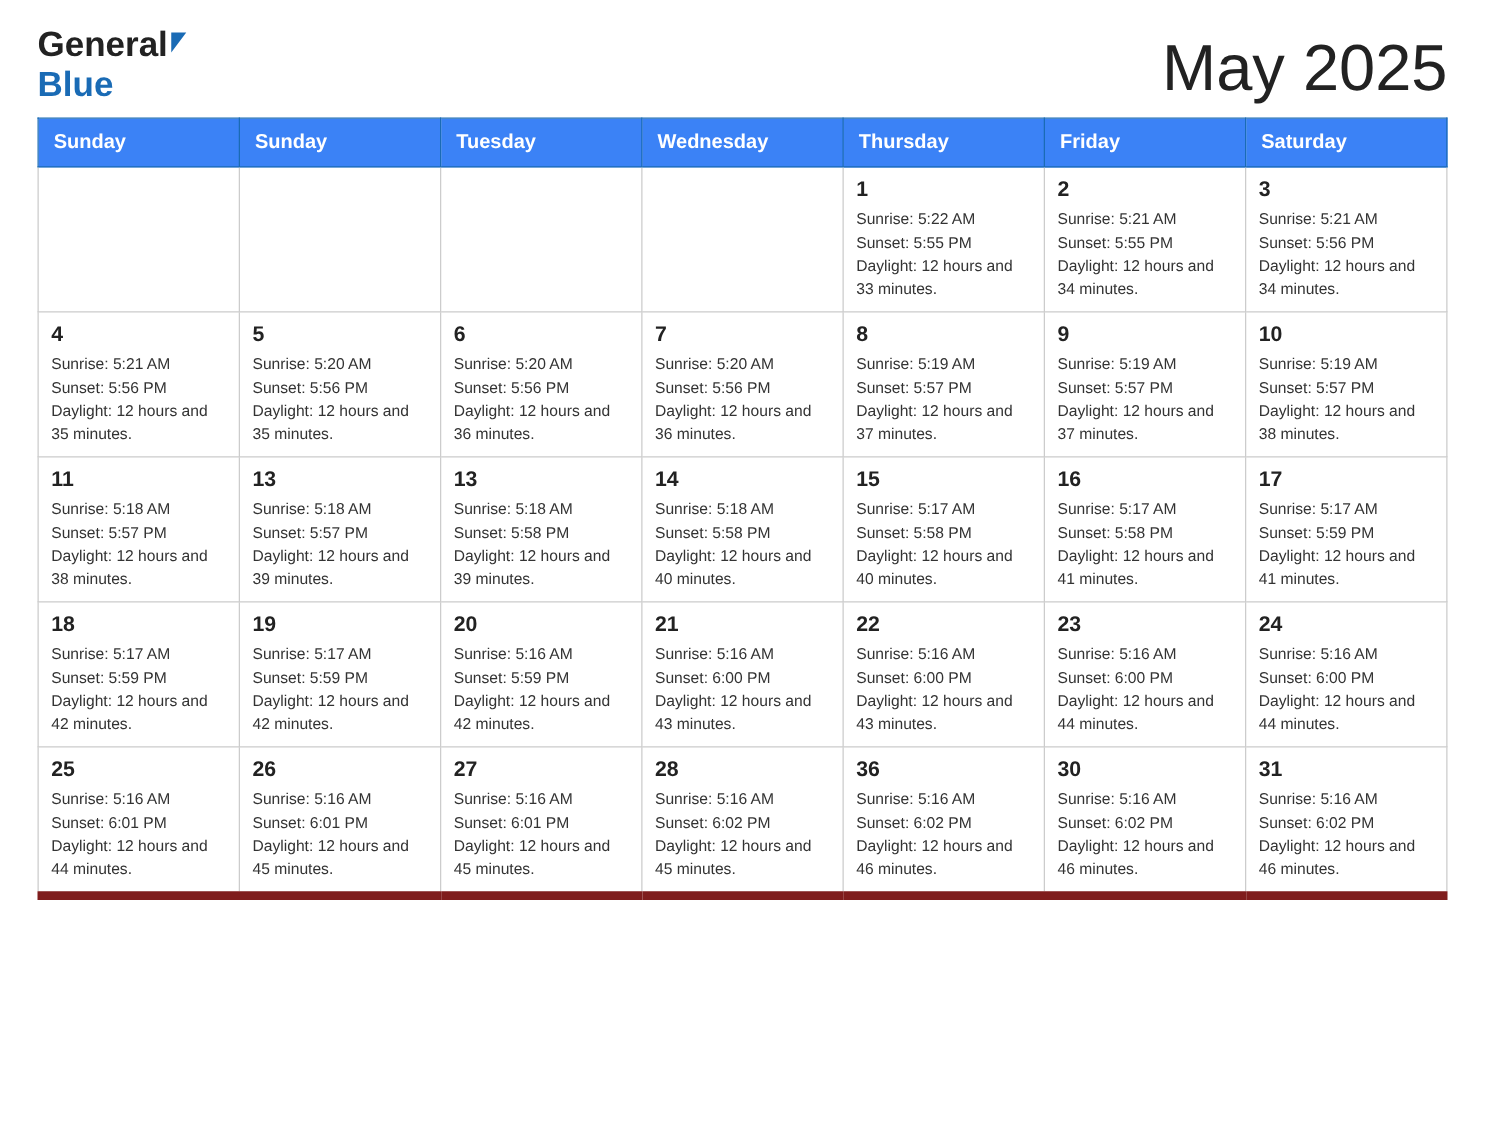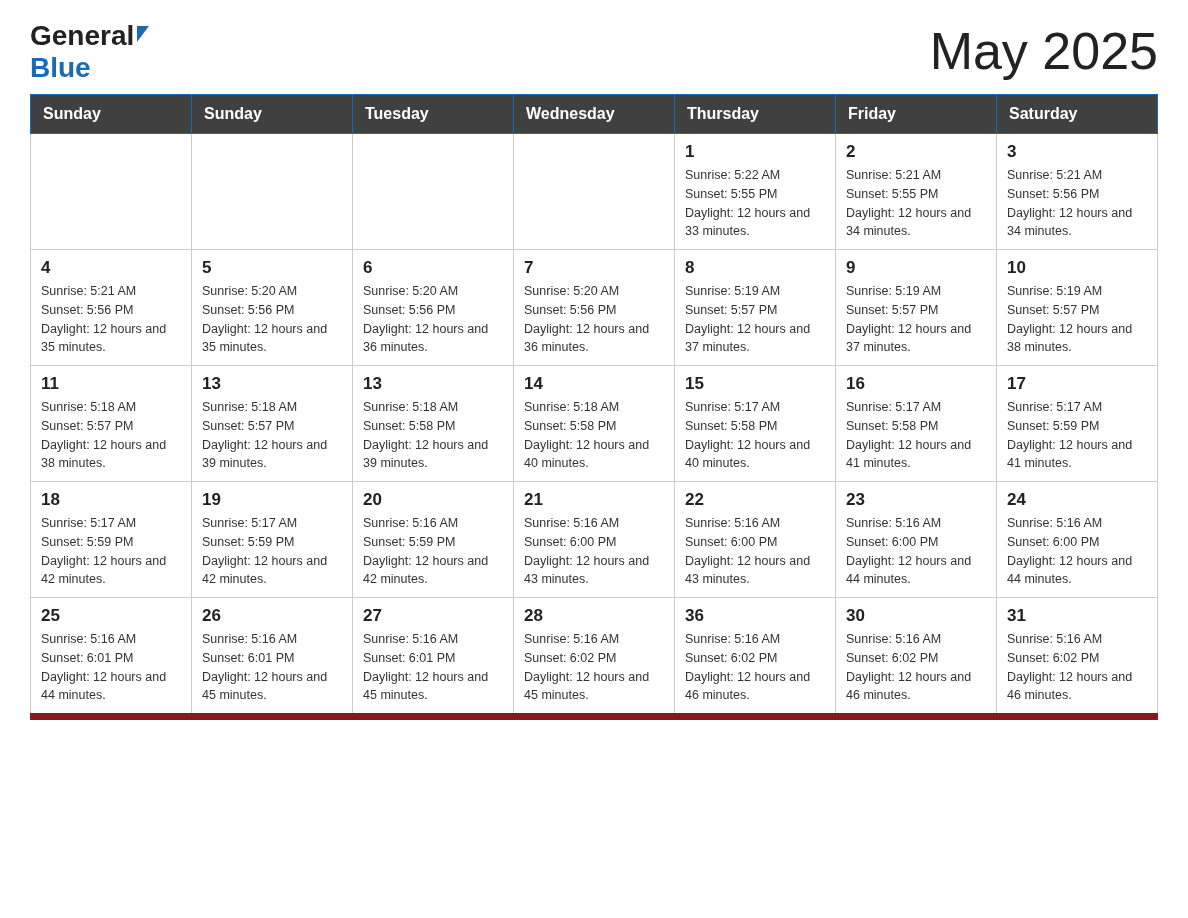--- a/index.html
+++ b/index.html
@@ -7,21 +7,21 @@
       font-family: Arial, sans-serif;
       background: #fff;
       color: #222;
       width: 1188px;
       min-height: 918px;
       padding: 20px 30px;
     }
     .header-row {
       display: flex;
       justify-content: space-between;
-      align-items: center;
+      align-items: flex-end;
       margin-bottom: 10px;
     }
     .logo-text-general {
       font-size: 28px;
       font-weight: bold;
       color: #222;
     }
     .logo-text-blue {
       font-size: 28px;
       font-weight: bold;
@@ -49,21 +49,21 @@
       font-size: 22px;
       font-weight: normal;
       color: #444;
     }
     .calendar {
       width: 100%;
       border-collapse: collapse;
       margin-top: 8px;
     }
     .calendar thead tr th {
-      background-color: #404040;
+      background-color: #3b82f6;
       color: #fff;
       font-size: 16px;
       font-weight: bold;
       padding: 10px 12px;
       text-align: left;
       border: 1px solid #1a6bb5;
     }
     .calendar tbody tr td {
       vertical-align: top;
       border: 1px solid #ccc;

